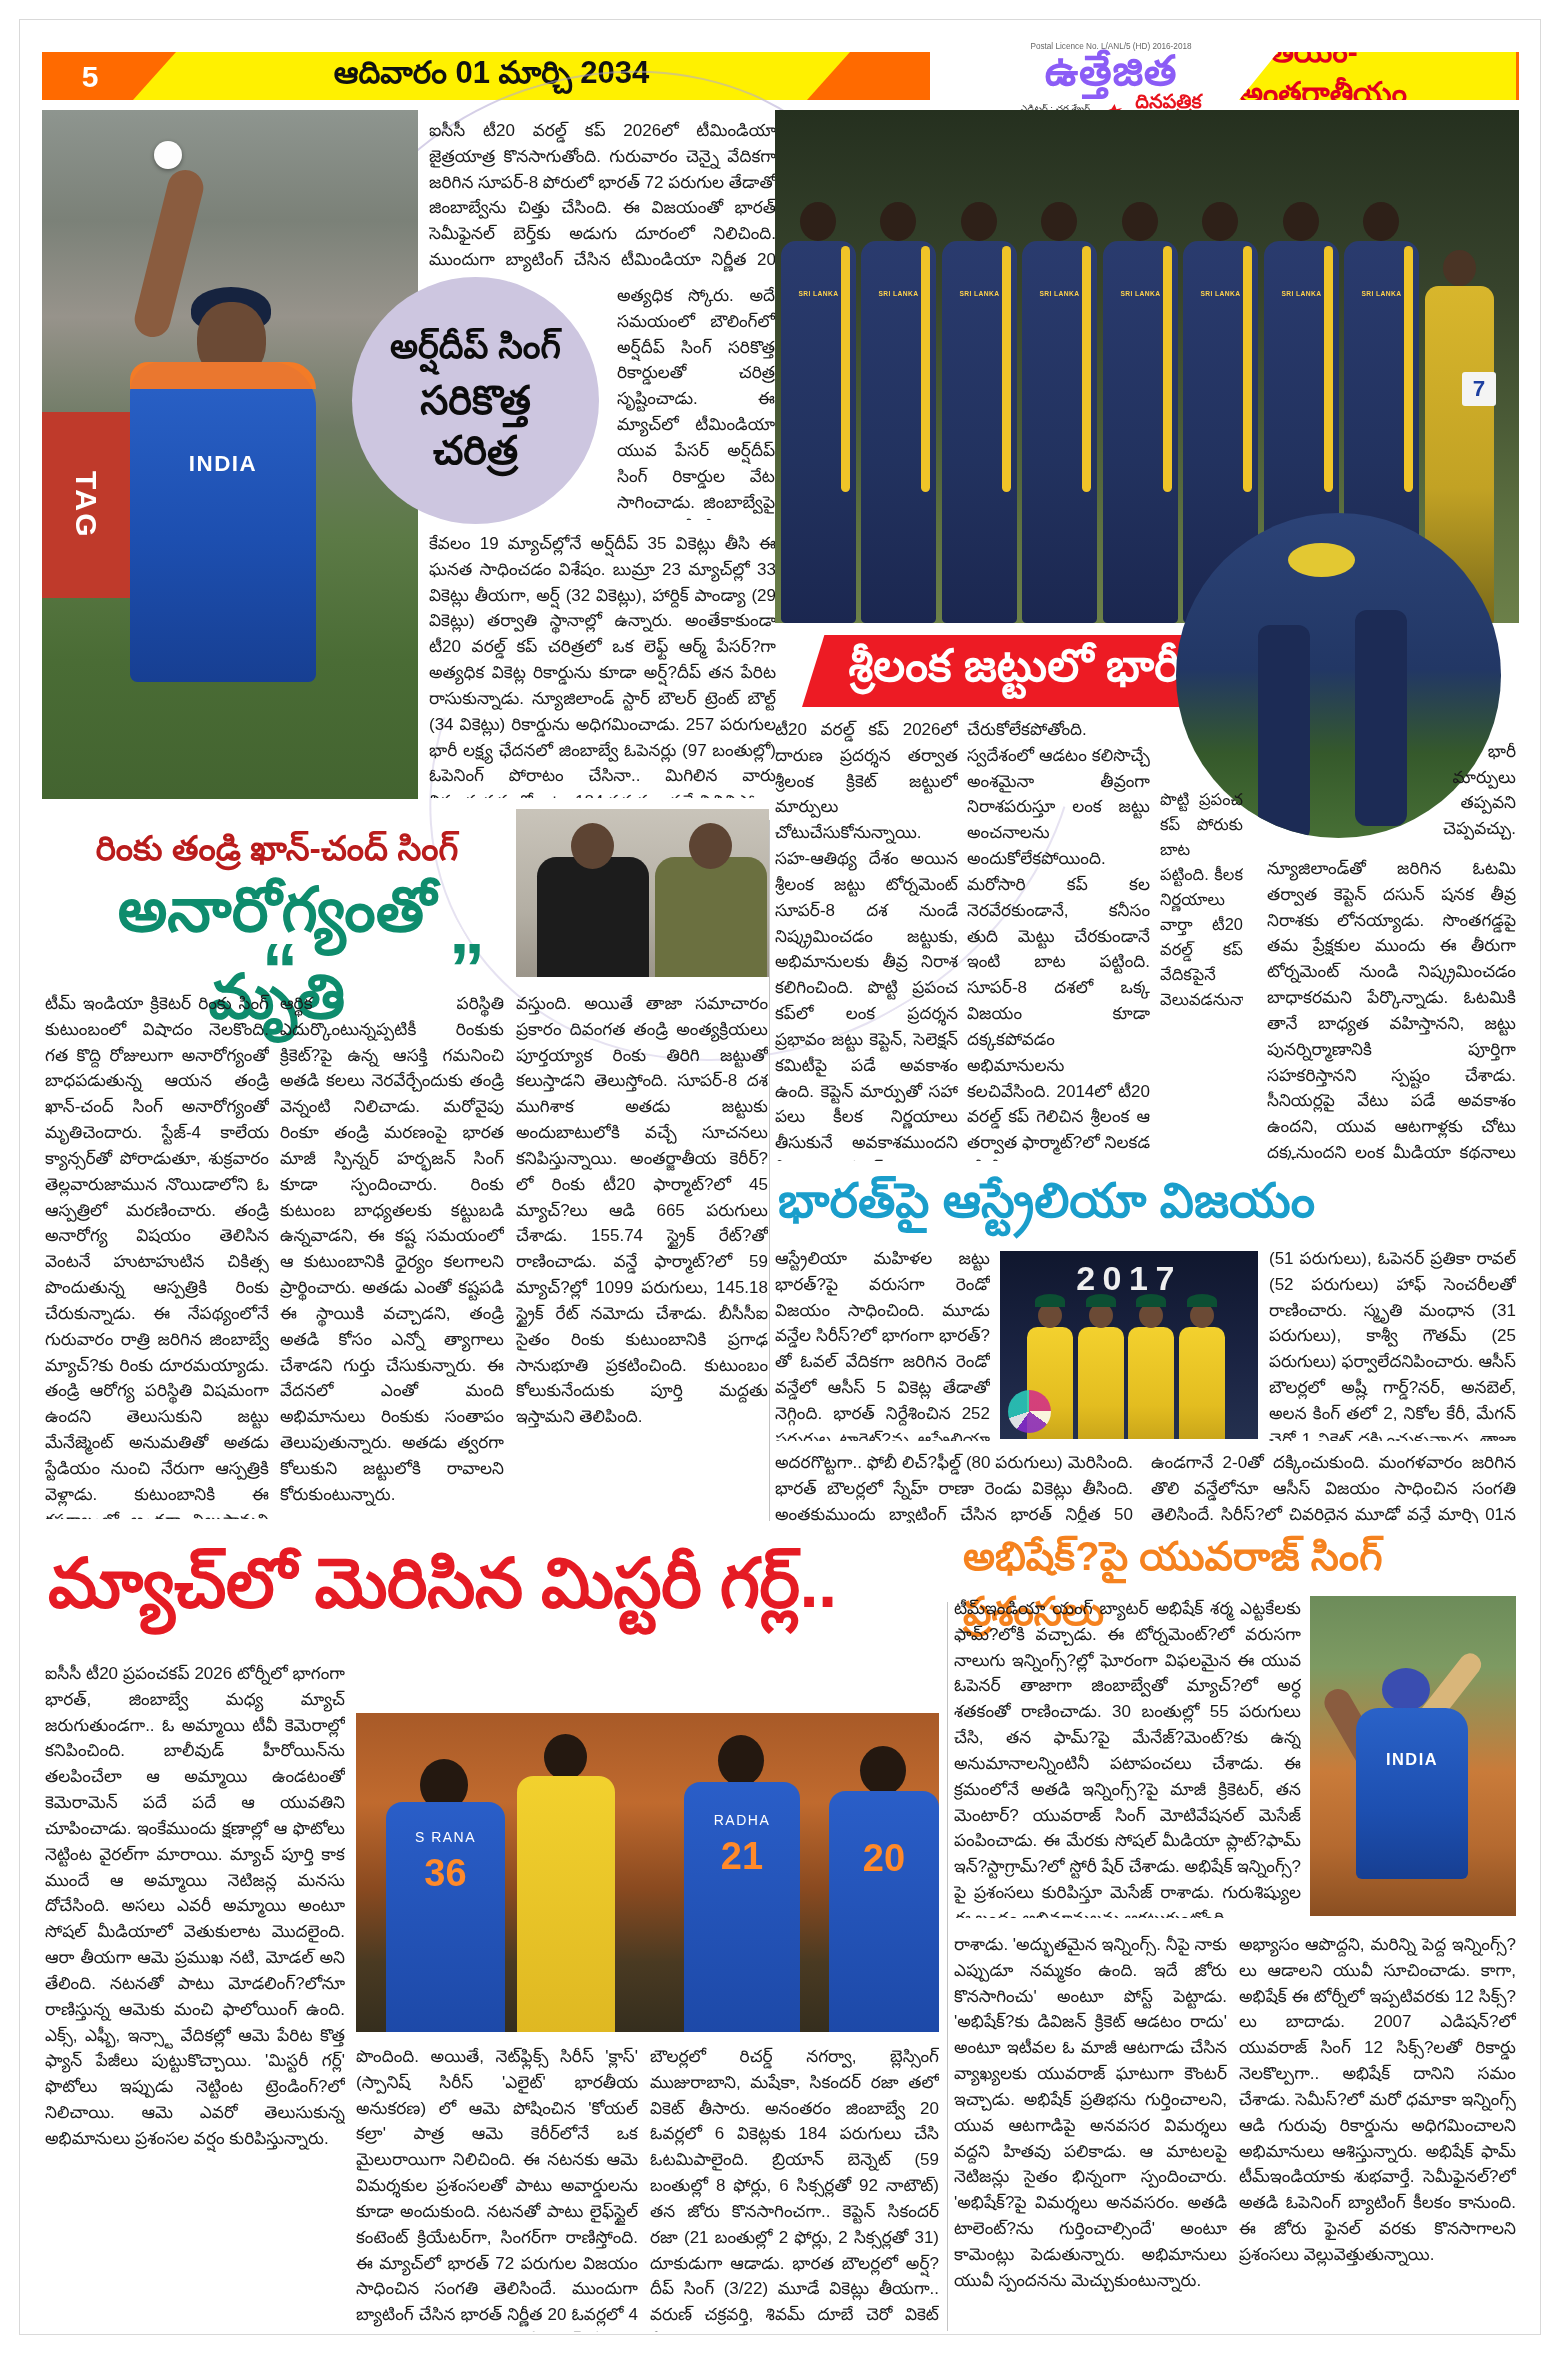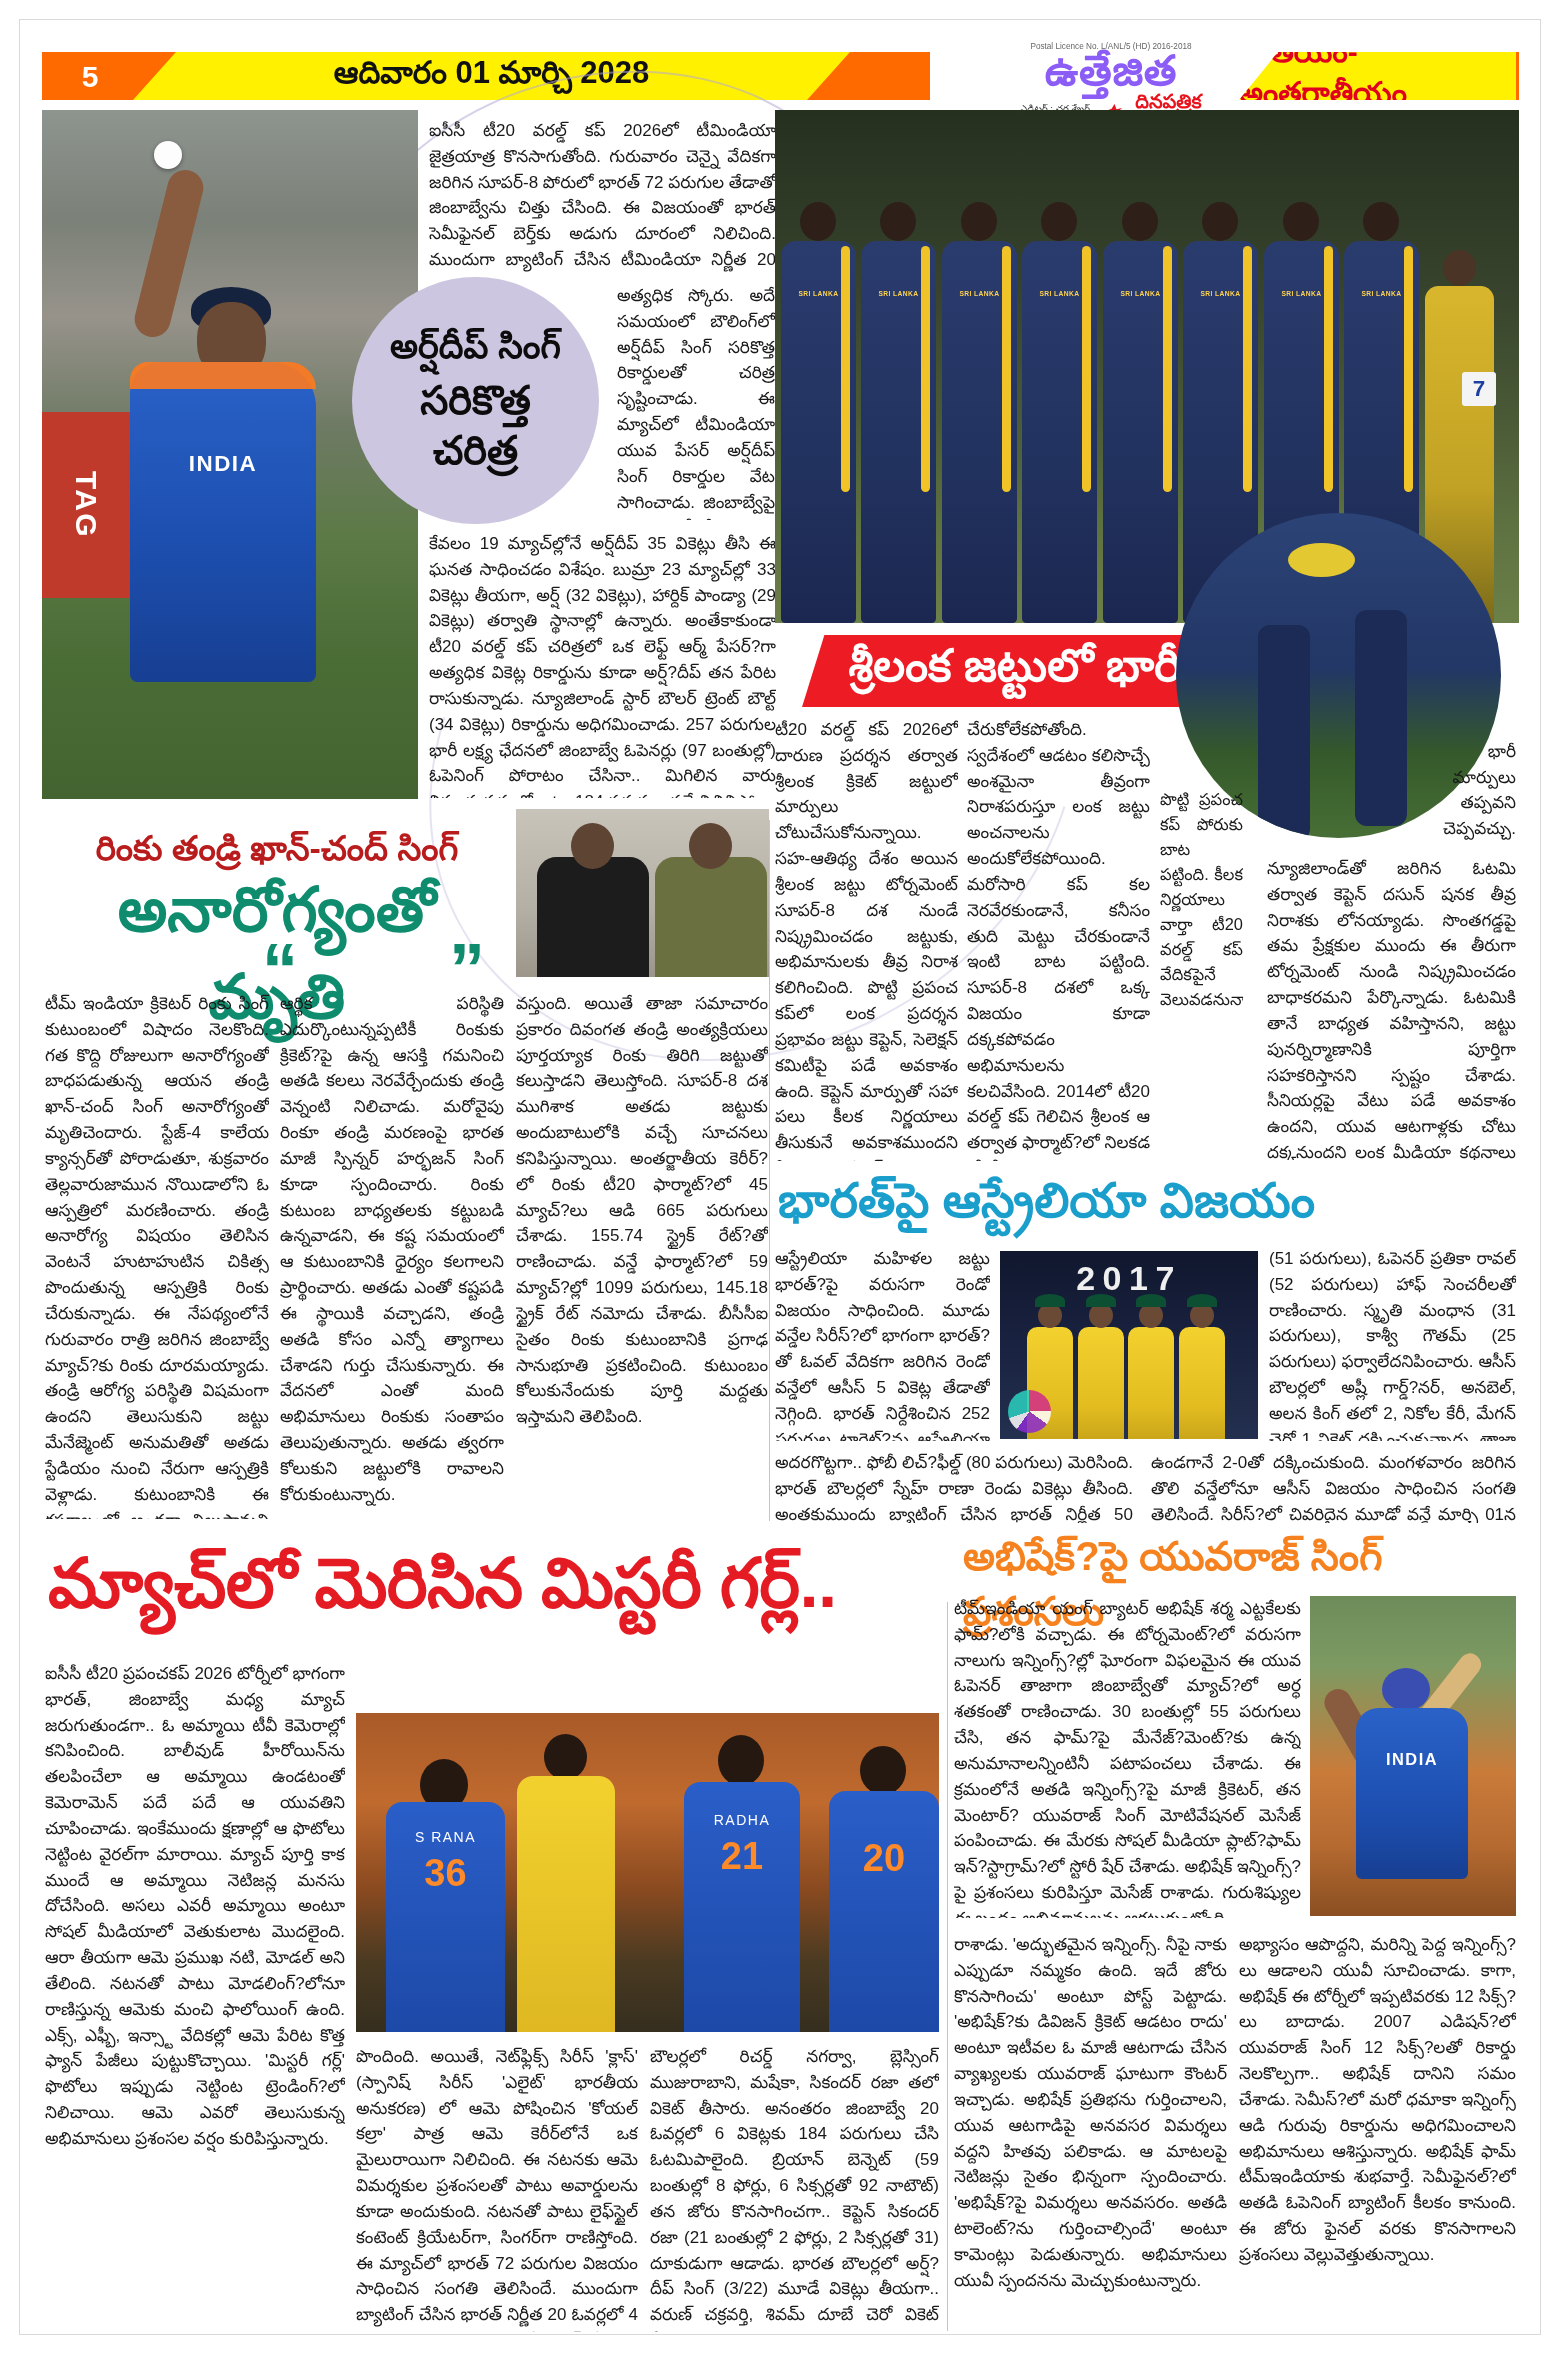--- a/index.html
+++ b/index.html
@@ -106,21 +106,21 @@
   .ytorso span{position:absolute;left:0;right:0;top:42px;text-align:center;color:#fff;font-weight:bold;font-size:16.4px;letter-spacing:1.5px;}
   .yarm{position:absolute;left:30px;top:89px;width:27px;height:89px;background:#8a5c3f;border-radius:13.4px;transform:rotate(-30deg);}
 </style>
 </head>
 <body>
 
 <div class="abs frame"></div>
 
 <div class="abs hbar"></div>
 <div class="abs pnum">5</div>
-<div class="abs yleft">ఆదివారం 01 మార్చి 2028</div>
+<div class="abs yleft">ఆదివారం 01 మార్చి 2034</div>
 <div class="abs mast">
   <div class="postal">Postal Licence No. L/ANL/5 (HD) 2016-2018</div>
   <div class="mtitle">ఉత్తేజిత</div>
   <div class="mrow">
     <span class="meditor">ఎడిటర్ : చర్ల శేఖర్</span>
     <span class="bird"></span>
     <span class="msub">దినపత్రిక</span>
   </div>
 </div>
 <div class="abs ytag">జాతీయం-అంతర్జాతీయం</div>

